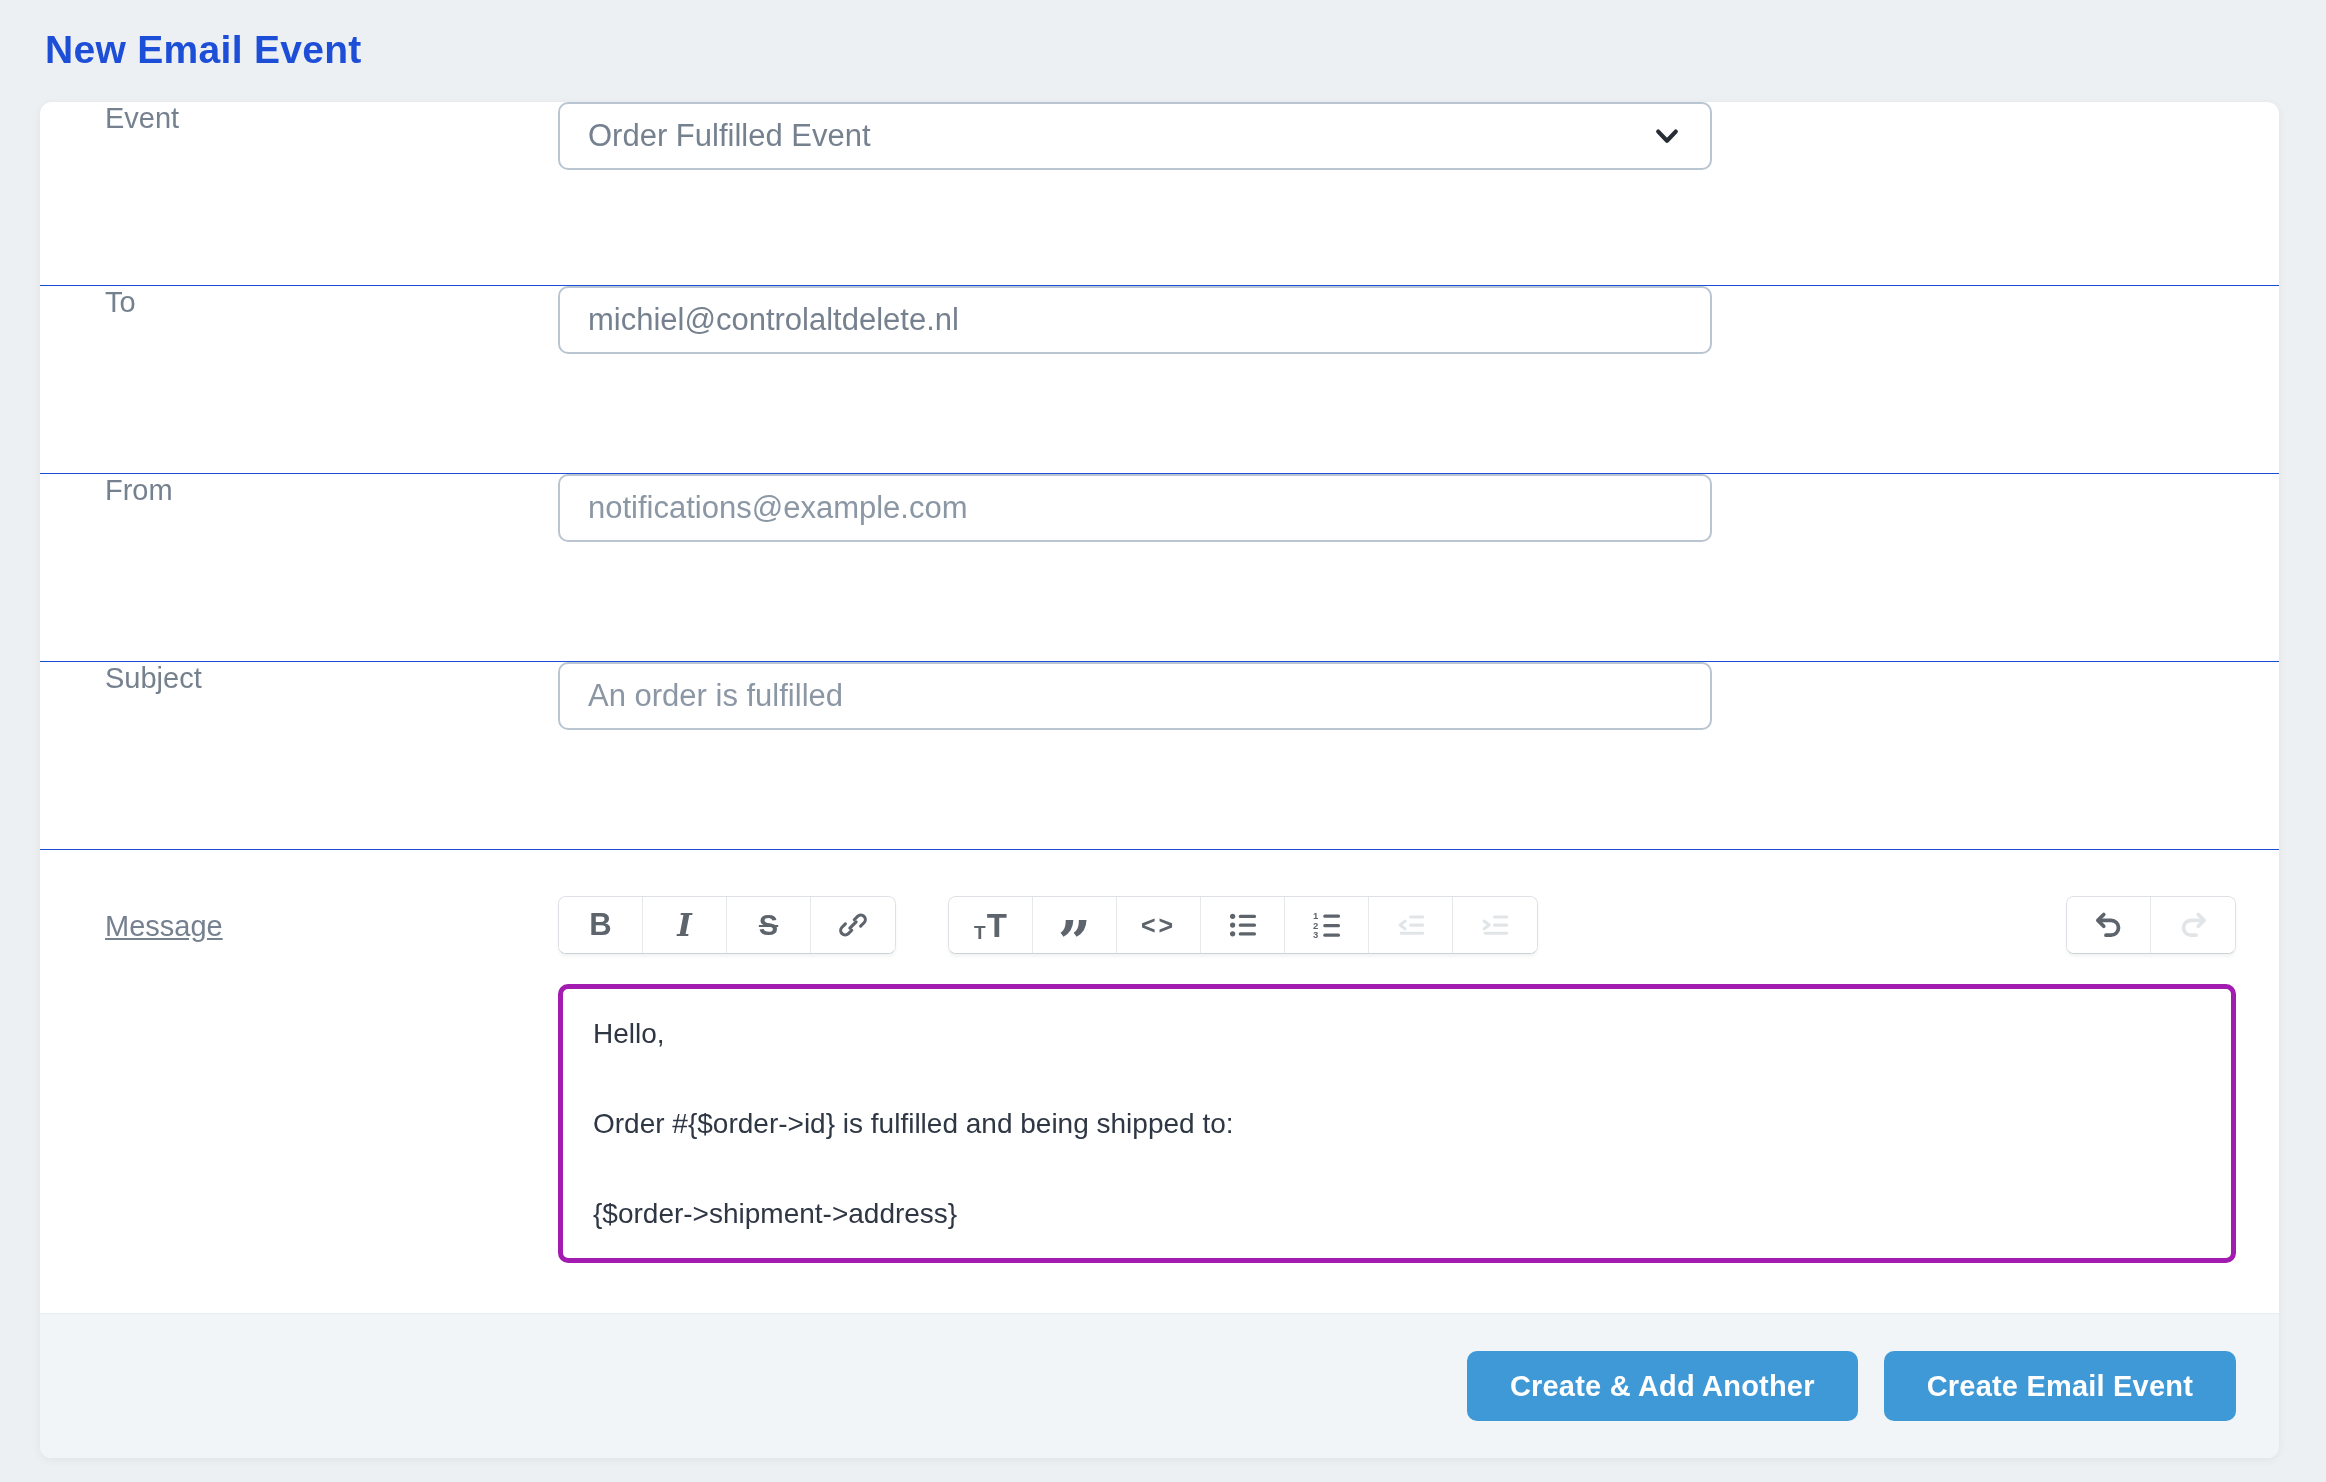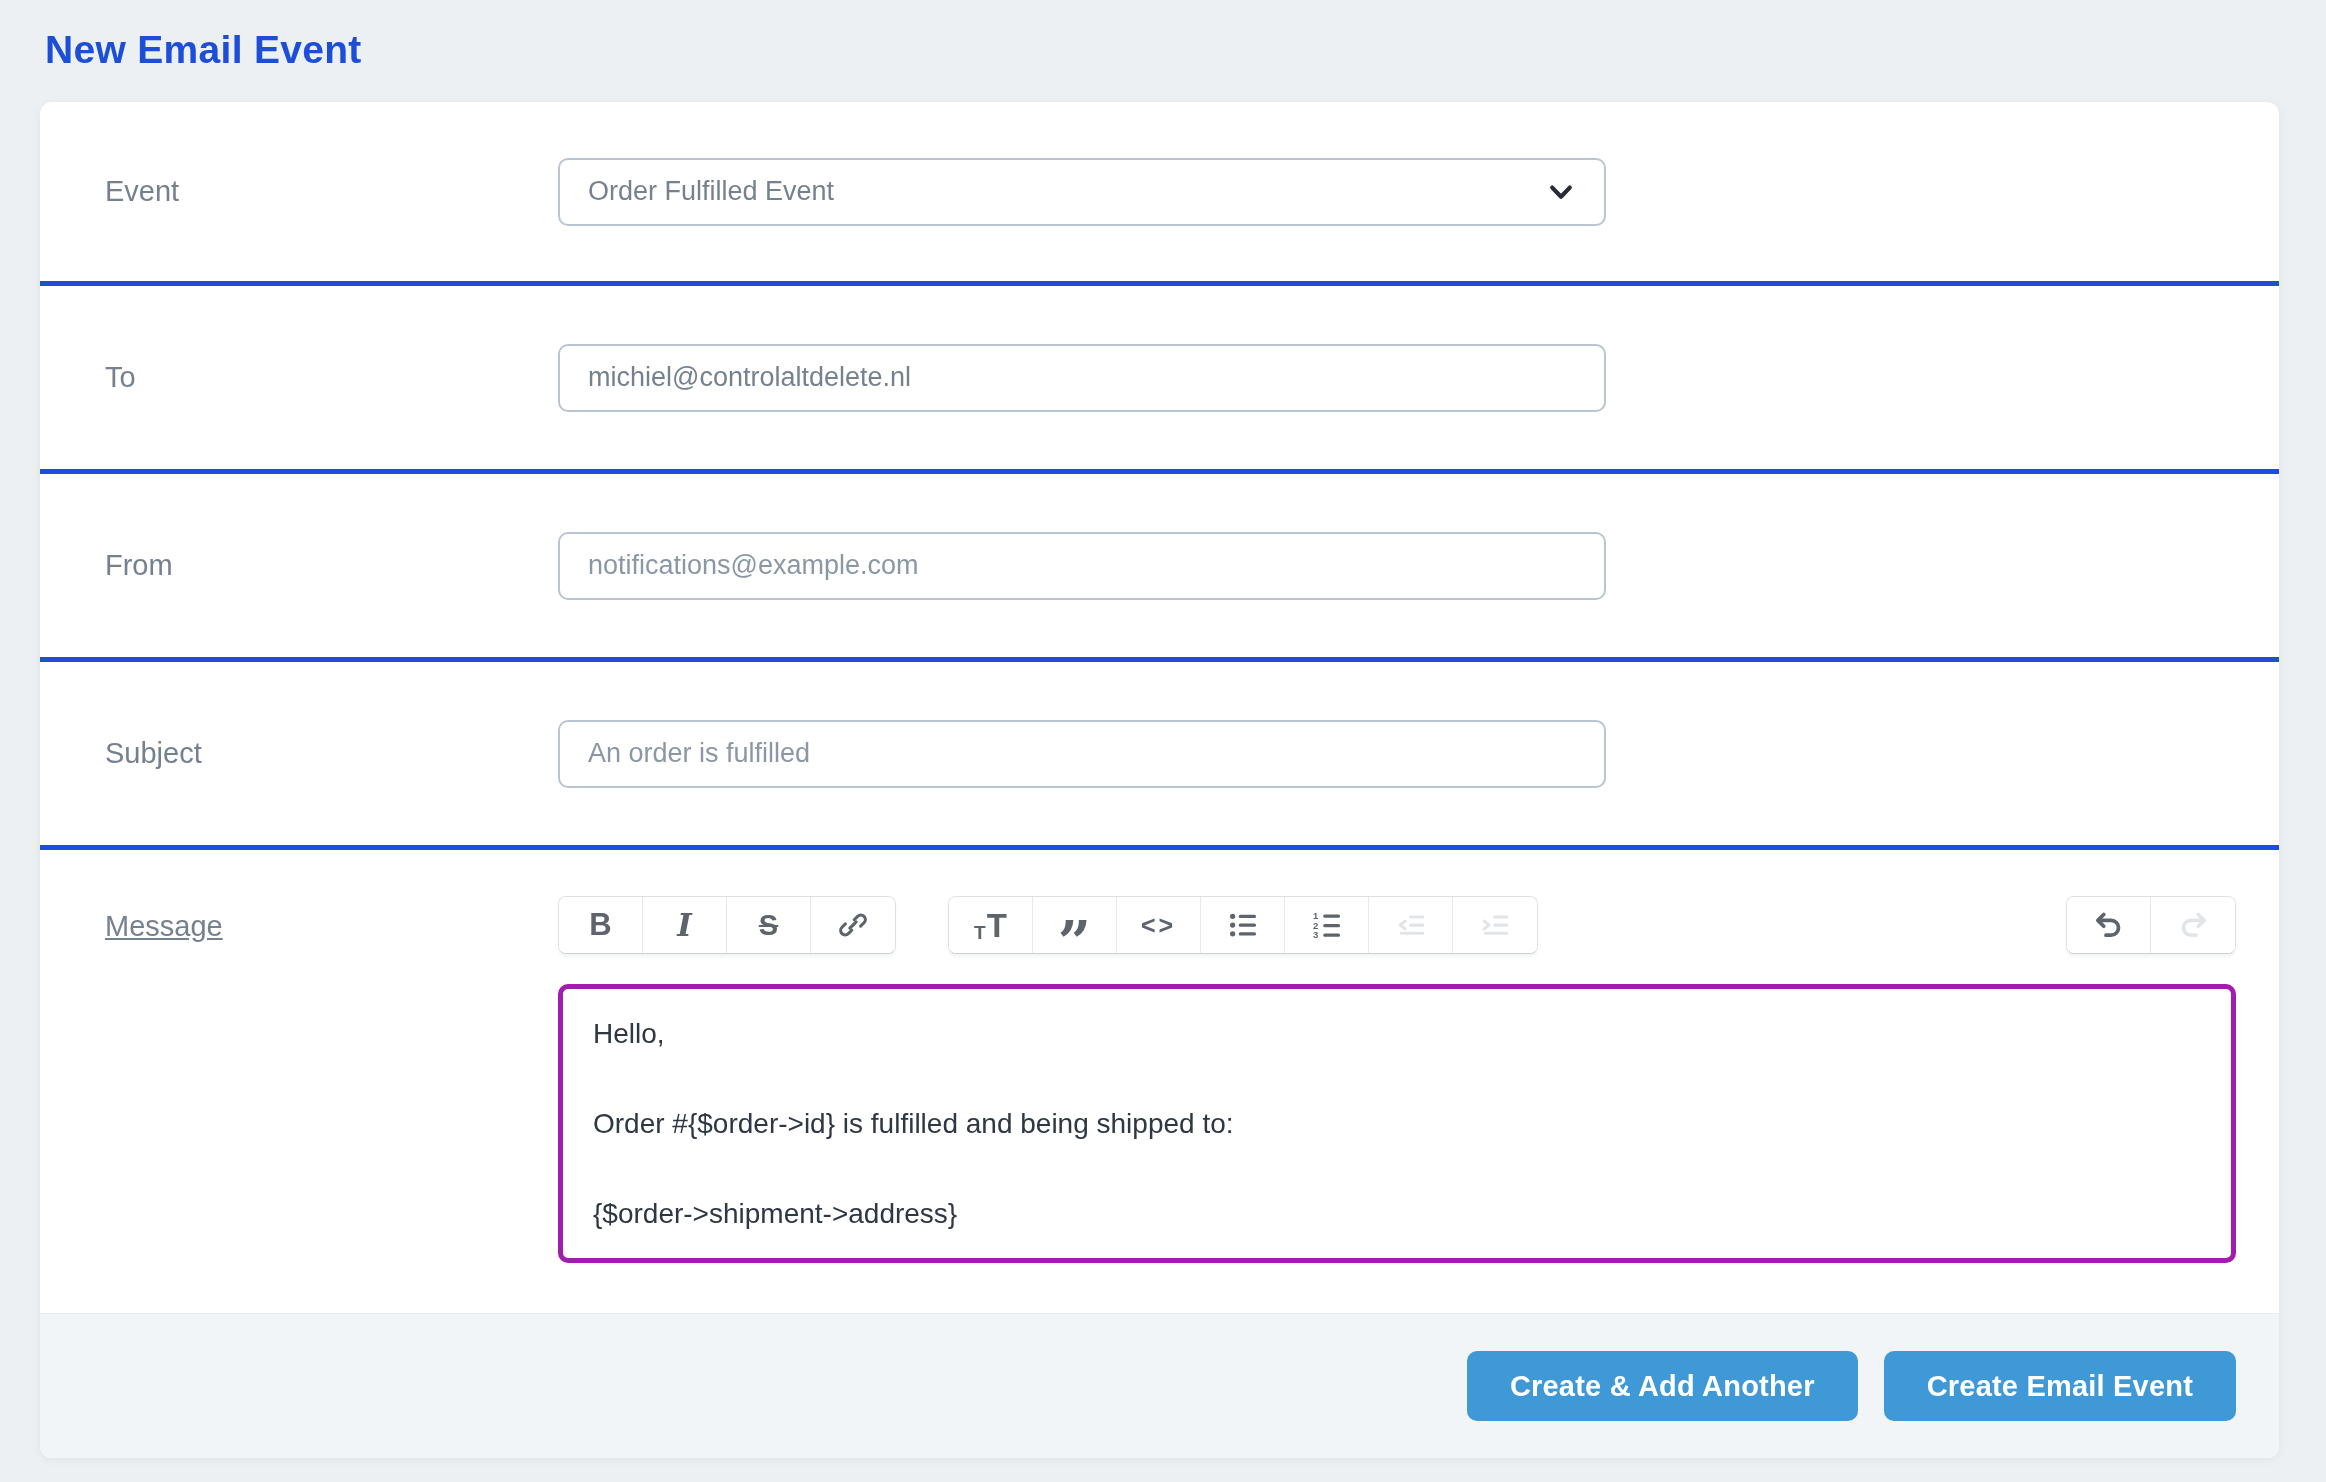--- a/index.html
+++ b/index.html
@@ -21,41 +21,40 @@
   }
 
   .card {
     background: #ffffff;
     border-radius: 12px;
     box-shadow: 0 2px 8px rgba(55,65,80,0.07);
   }
 
   .form-row {
     display: flex;
-    align-items: center;
     min-height: 188px;
     padding: 0 43px 0 65px;
-    border-bottom: 5px solid #1d4ed8;
+    border-bottom: 1px solid #1d4ed8;
   }
   .form-row:first-child { min-height: 184px; }
   .row-label {
     flex: 0 0 453px;
     font-size: 29px;
     color: #76818f;
   }
   .row-content { flex: 1; }
 
   .text-input, .select-box {
-    width: 1048px;
+    width: 1154px;
     height: 68px;
     border: 2px solid #b9c6d2;
     border-radius: 10px;
     background: #fff;
     font-family: "Liberation Sans", sans-serif;
-    font-size: 27px;
+    font-size: 31px;
     color: #76818f;
     padding: 0 28px;
     outline: none;
   }
   .text-input::placeholder { color: #8b97a4; opacity: 1; }
 
   .select-box {
     display: flex;
     align-items: center;
     justify-content: space-between;

